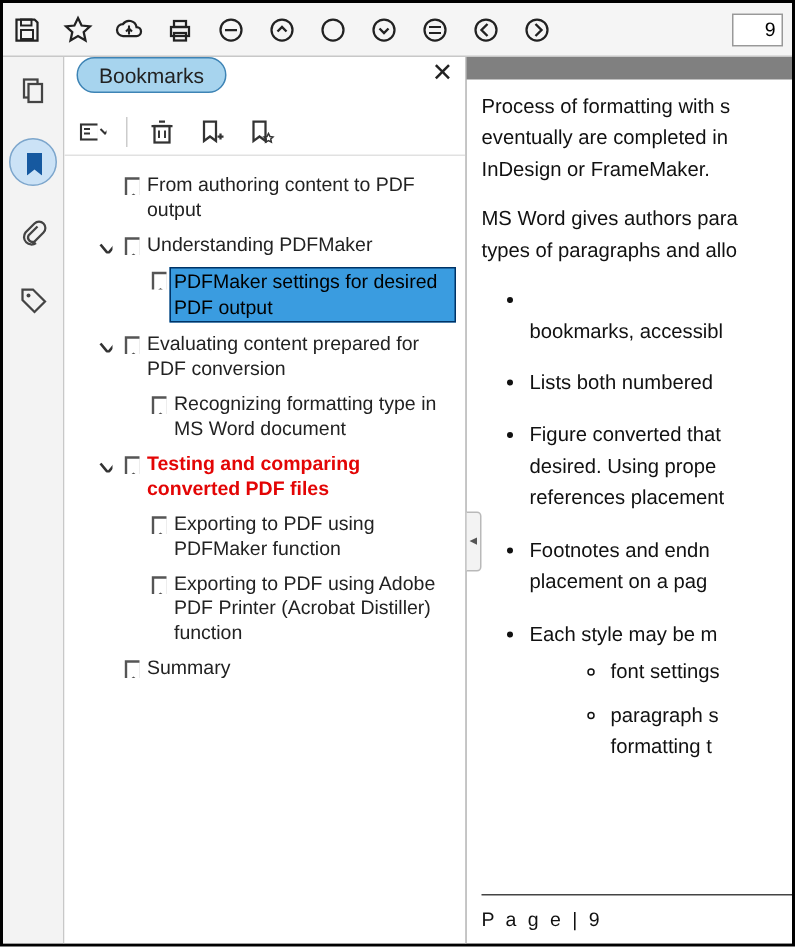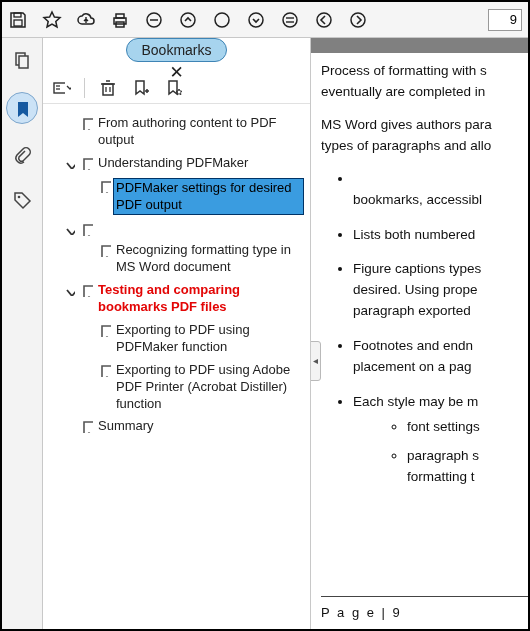--- a/index.html
+++ b/index.html
@@ -56,24 +56,23 @@
     width: 268px;
     border-right: 1px solid #c8c8c8;
     background: #fff;
     display: flex;
     flex-direction: column;
     position: relative;
   }
   .panel-header {
     height: 34px;
     display: flex;
-    align-items: center;
+    align-items: flex-start;
     padding: 0 8px;
     justify-content: space-between;
-    flex-direction: column;
   }
   .panel-title {
     font-size: 14px;
     color: #222;
     background: #a7d4ee;
     border: 1px solid #3e84b5;
     border-radius: 14px;
     padding: 3px 14px;
     display: inline-block;
   }
@@ -388,20 +387,21 @@
           <span class="twist">
             <svg width="12" height="12">
               <use href="#i-caret-down"></use>
             </svg>
           </span>
           <span class="bicon">
             <svg width="14" height="14">
               <use href="#i-bookmark"></use>
             </svg>
           </span>
+          <span class="label">Evaluating content prepared for PDF conversion</span>
         </div>
         <div class="node indent2">
           <span class="twist"></span>
           <span class="bicon">
             <svg width="14" height="14">
               <use href="#i-bookmark"></use>
             </svg>
           </span>
           <span class="label">Recognizing formatting type in MS Word document</span>
         </div>
@@ -409,21 +409,21 @@
           <span class="twist">
             <svg width="12" height="12">
               <use href="#i-caret-down"></use>
             </svg>
           </span>
           <span class="bicon">
             <svg width="14" height="14">
               <use href="#i-bookmark"></use>
             </svg>
           </span>
-          <span class="label red">Testing and comparing bookmarks PDF files</span>
+          <span class="label red">Testing and comparing converted PDF files</span>
         </div>
         <div class="node indent2">
           <span class="twist"></span>
           <span class="bicon">
             <svg width="14" height="14">
               <use href="#i-bookmark"></use>
             </svg>
           </span>
           <span class="label">Exporting to PDF using PDFMaker function</span>
         </div>
@@ -448,30 +448,30 @@
       </div>
   </div>
 
   <div class="content">
     <div class="content-space"></div>
     <div class="page">
       <span class="collapse-handle">◂</span>
       <div class="body">
       <p><span>Process of formatting with s</span><br>
          <span>eventually are completed in</span><br>
-         </p>
+         <span>InDesign or FrameMaker.</span></p>
       <p><span>MS Word gives authors para</span><br>
          <span>types of paragraphs and allo</span></p>
       <ul>
         <li><br>
             <span>bookmarks, accessibl</span></li>
         <li><span>Lists both numbered</span></li>
-        <li><span>Figure captions types</span><br>
+        <li><span>Figure converted that</span><br>
             <span>desired. Using prope</span><br>
-            <span>paragraph exported</span></li>
+            <span>references placement</span></li>
         <li><span>Footnotes and endn</span><br>
             <span>placement on a pag</span></li>
         <li><span>Each style may be m</span>
           <ul class="circ">
             <li><span>font settings</span></li>
             <li><span>paragraph s</span><br>
                 <span>formatting t</span></li>
           </ul>
         </li>
       </ul>

